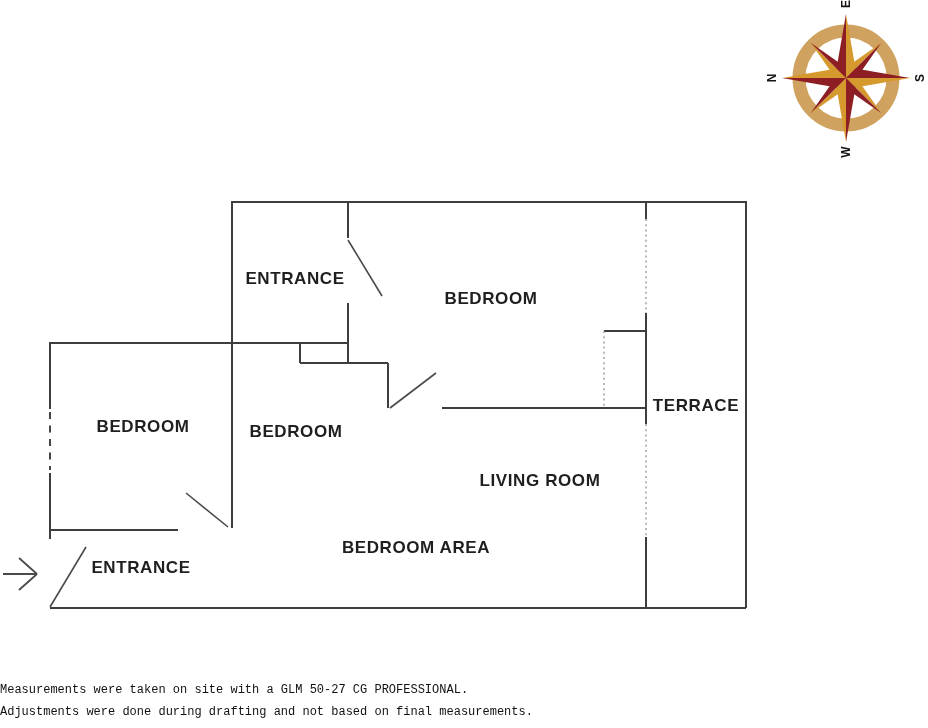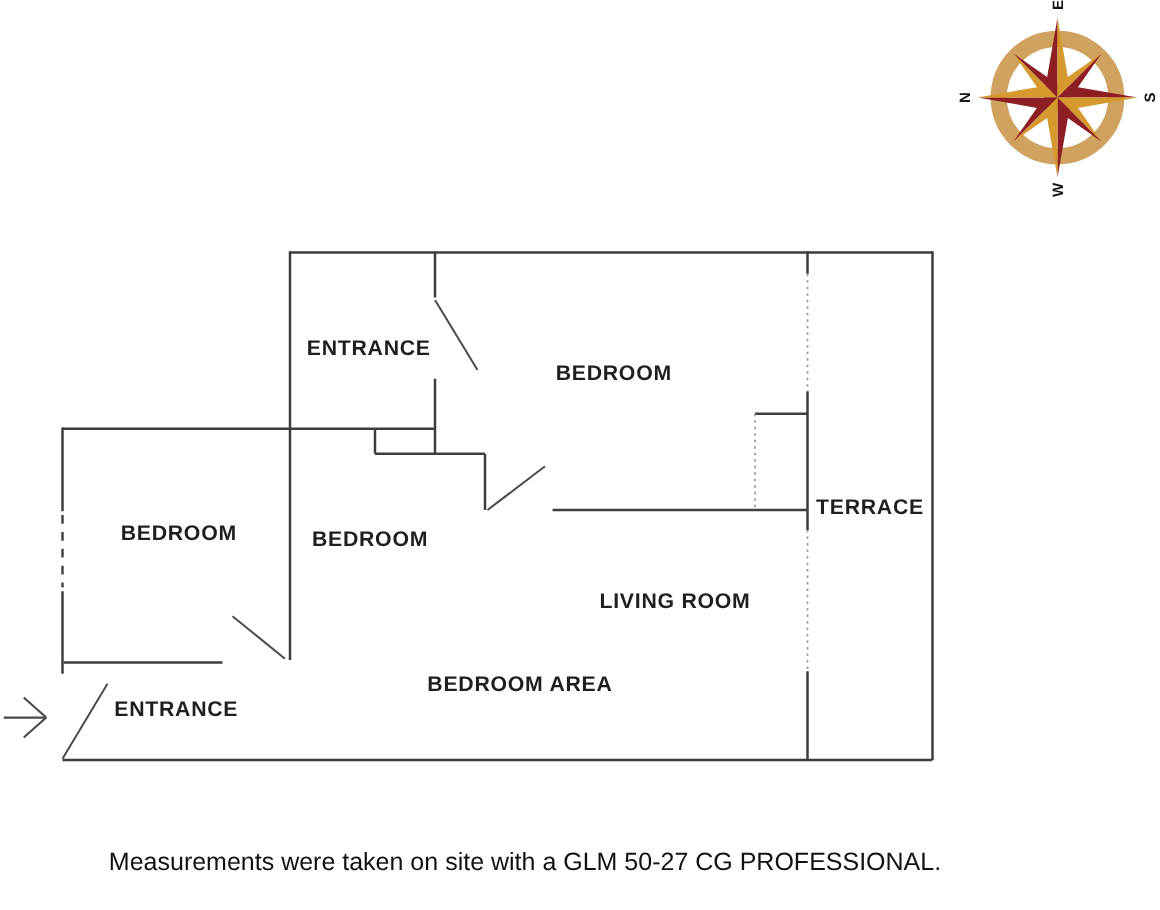--- a/index.html
+++ b/index.html
@@ -21,25 +21,26 @@
     font-weight: 700;
     letter-spacing: 0.6px;
     color: #1f1f1f;
     white-space: nowrap;
   }
   .footer {
     position: absolute;
     left: 0;
     top: 679px;
     width: 840px;
-    text-align: center;
+    text-align: left;
     color: #111111;
-    font-size: 20px;
+    font-size: 12px;
     line-height: 22px;
     font-weight: 500;
+    font-family: Liberation Mono, monospace;
   }
   .wall   { stroke: #3e3e3e; stroke-width: 2;   fill: none; }
   .swing  { stroke: #4a4a4a; stroke-width: 1.6; fill: none; }
   .dotted { stroke: #9a9a9a; stroke-width: 1.4; fill: none; stroke-dasharray: 2 3.2; }
   .dashed { stroke: #454545; stroke-width: 2;   fill: none; stroke-dasharray: 7 6.5; }
   .arrow  { stroke: #4a4a4a; stroke-width: 1.8; fill: none; }
   .compass-letter { font-size: 12px; font-weight: 700; fill: #141414; }
 </style>
 </head>
 <body>
@@ -143,15 +144,16 @@
 
       <text class="compass-letter" x="0" y="-74" text-anchor="middle" dominant-baseline="central">N</text>
       <text class="compass-letter" x="74" y="0" text-anchor="middle" dominant-baseline="central">E</text>
       <text class="compass-letter" x="0" y="74" text-anchor="middle" dominant-baseline="central">S</text>
       <text class="compass-letter" x="-74" y="0" text-anchor="middle" dominant-baseline="central">W</text>
     </g>
   </svg>
 
   <div class="footer">
     <div>Measurements were taken on site with a GLM 50-27 CG PROFESSIONAL.</div>
+    <div>Adjustments were done during drafting and not based on final measurements.</div>
   </div>
 
 </div>
 
 </body></html>

